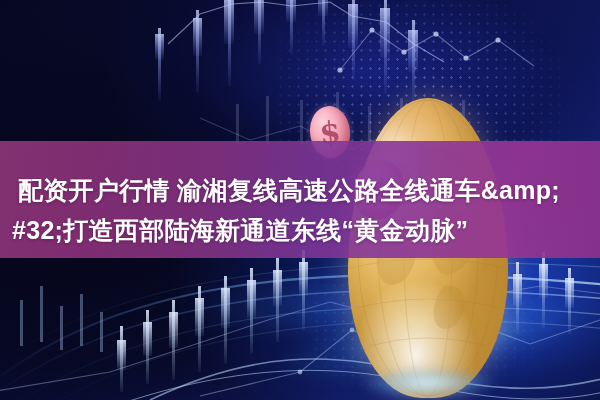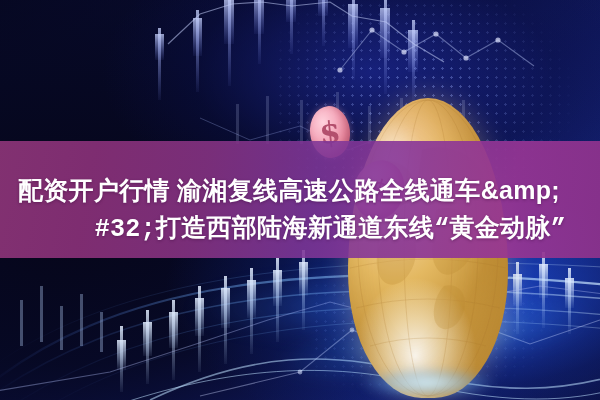--- a/index.html
+++ b/index.html
@@ -99,21 +99,21 @@
     position:absolute;left:0;top:141px;width:600px;height:137px;
     display:flex;flex-direction:column;justify-content:center;
     box-sizing:border-box;padding:0 12px;
   }
   .line{
     color:#ffffff;font-weight:700;font-size:25px;line-height:40px;
     letter-spacing:.3px;white-space:nowrap;
     text-shadow:0 1px 3px rgba(60,10,60,.45);
   }
   .line-1{text-align:left;padding-left:6px;}
-  .line-2{text-align:right;padding-right:22px;font-family:Liberation Mono, monospace;}
+  .line-2{padding-right:22px;}
 </style>
 </head>
 <body>
 
 <div class="stage">
 
   <div class="bg-base"></div>
   <div class="dots"></div>
   <div class="dots2"></div>
 

